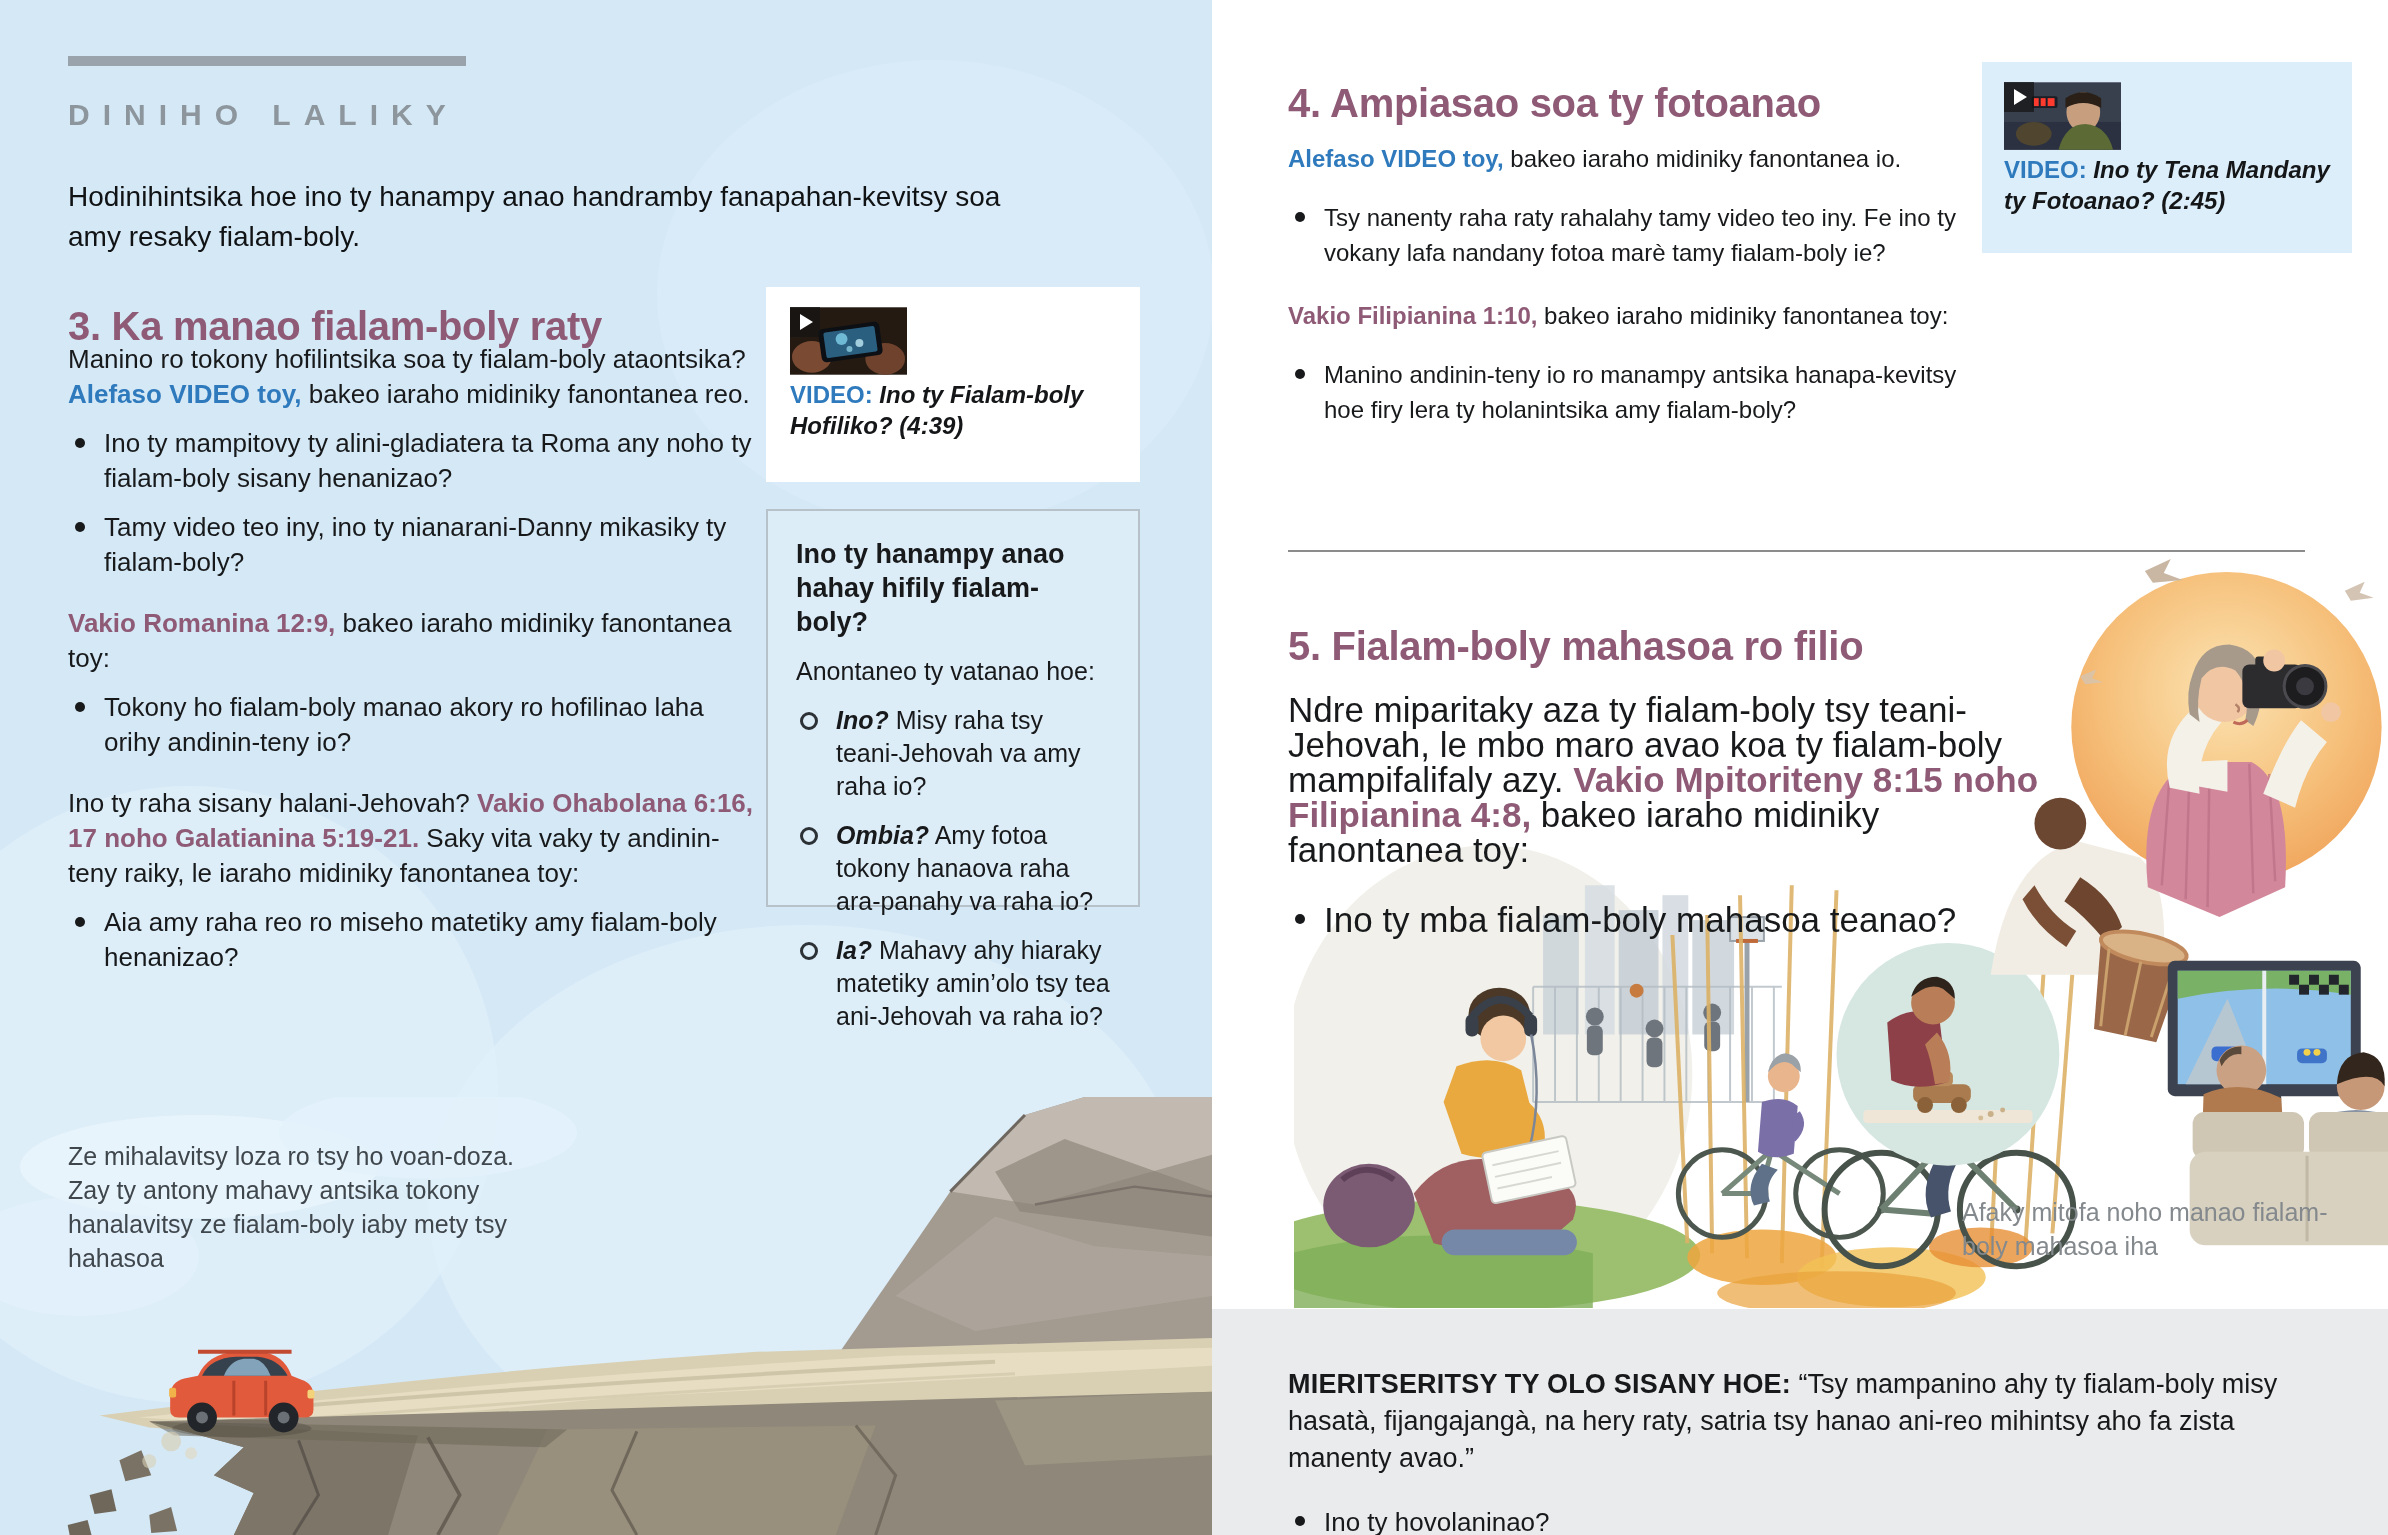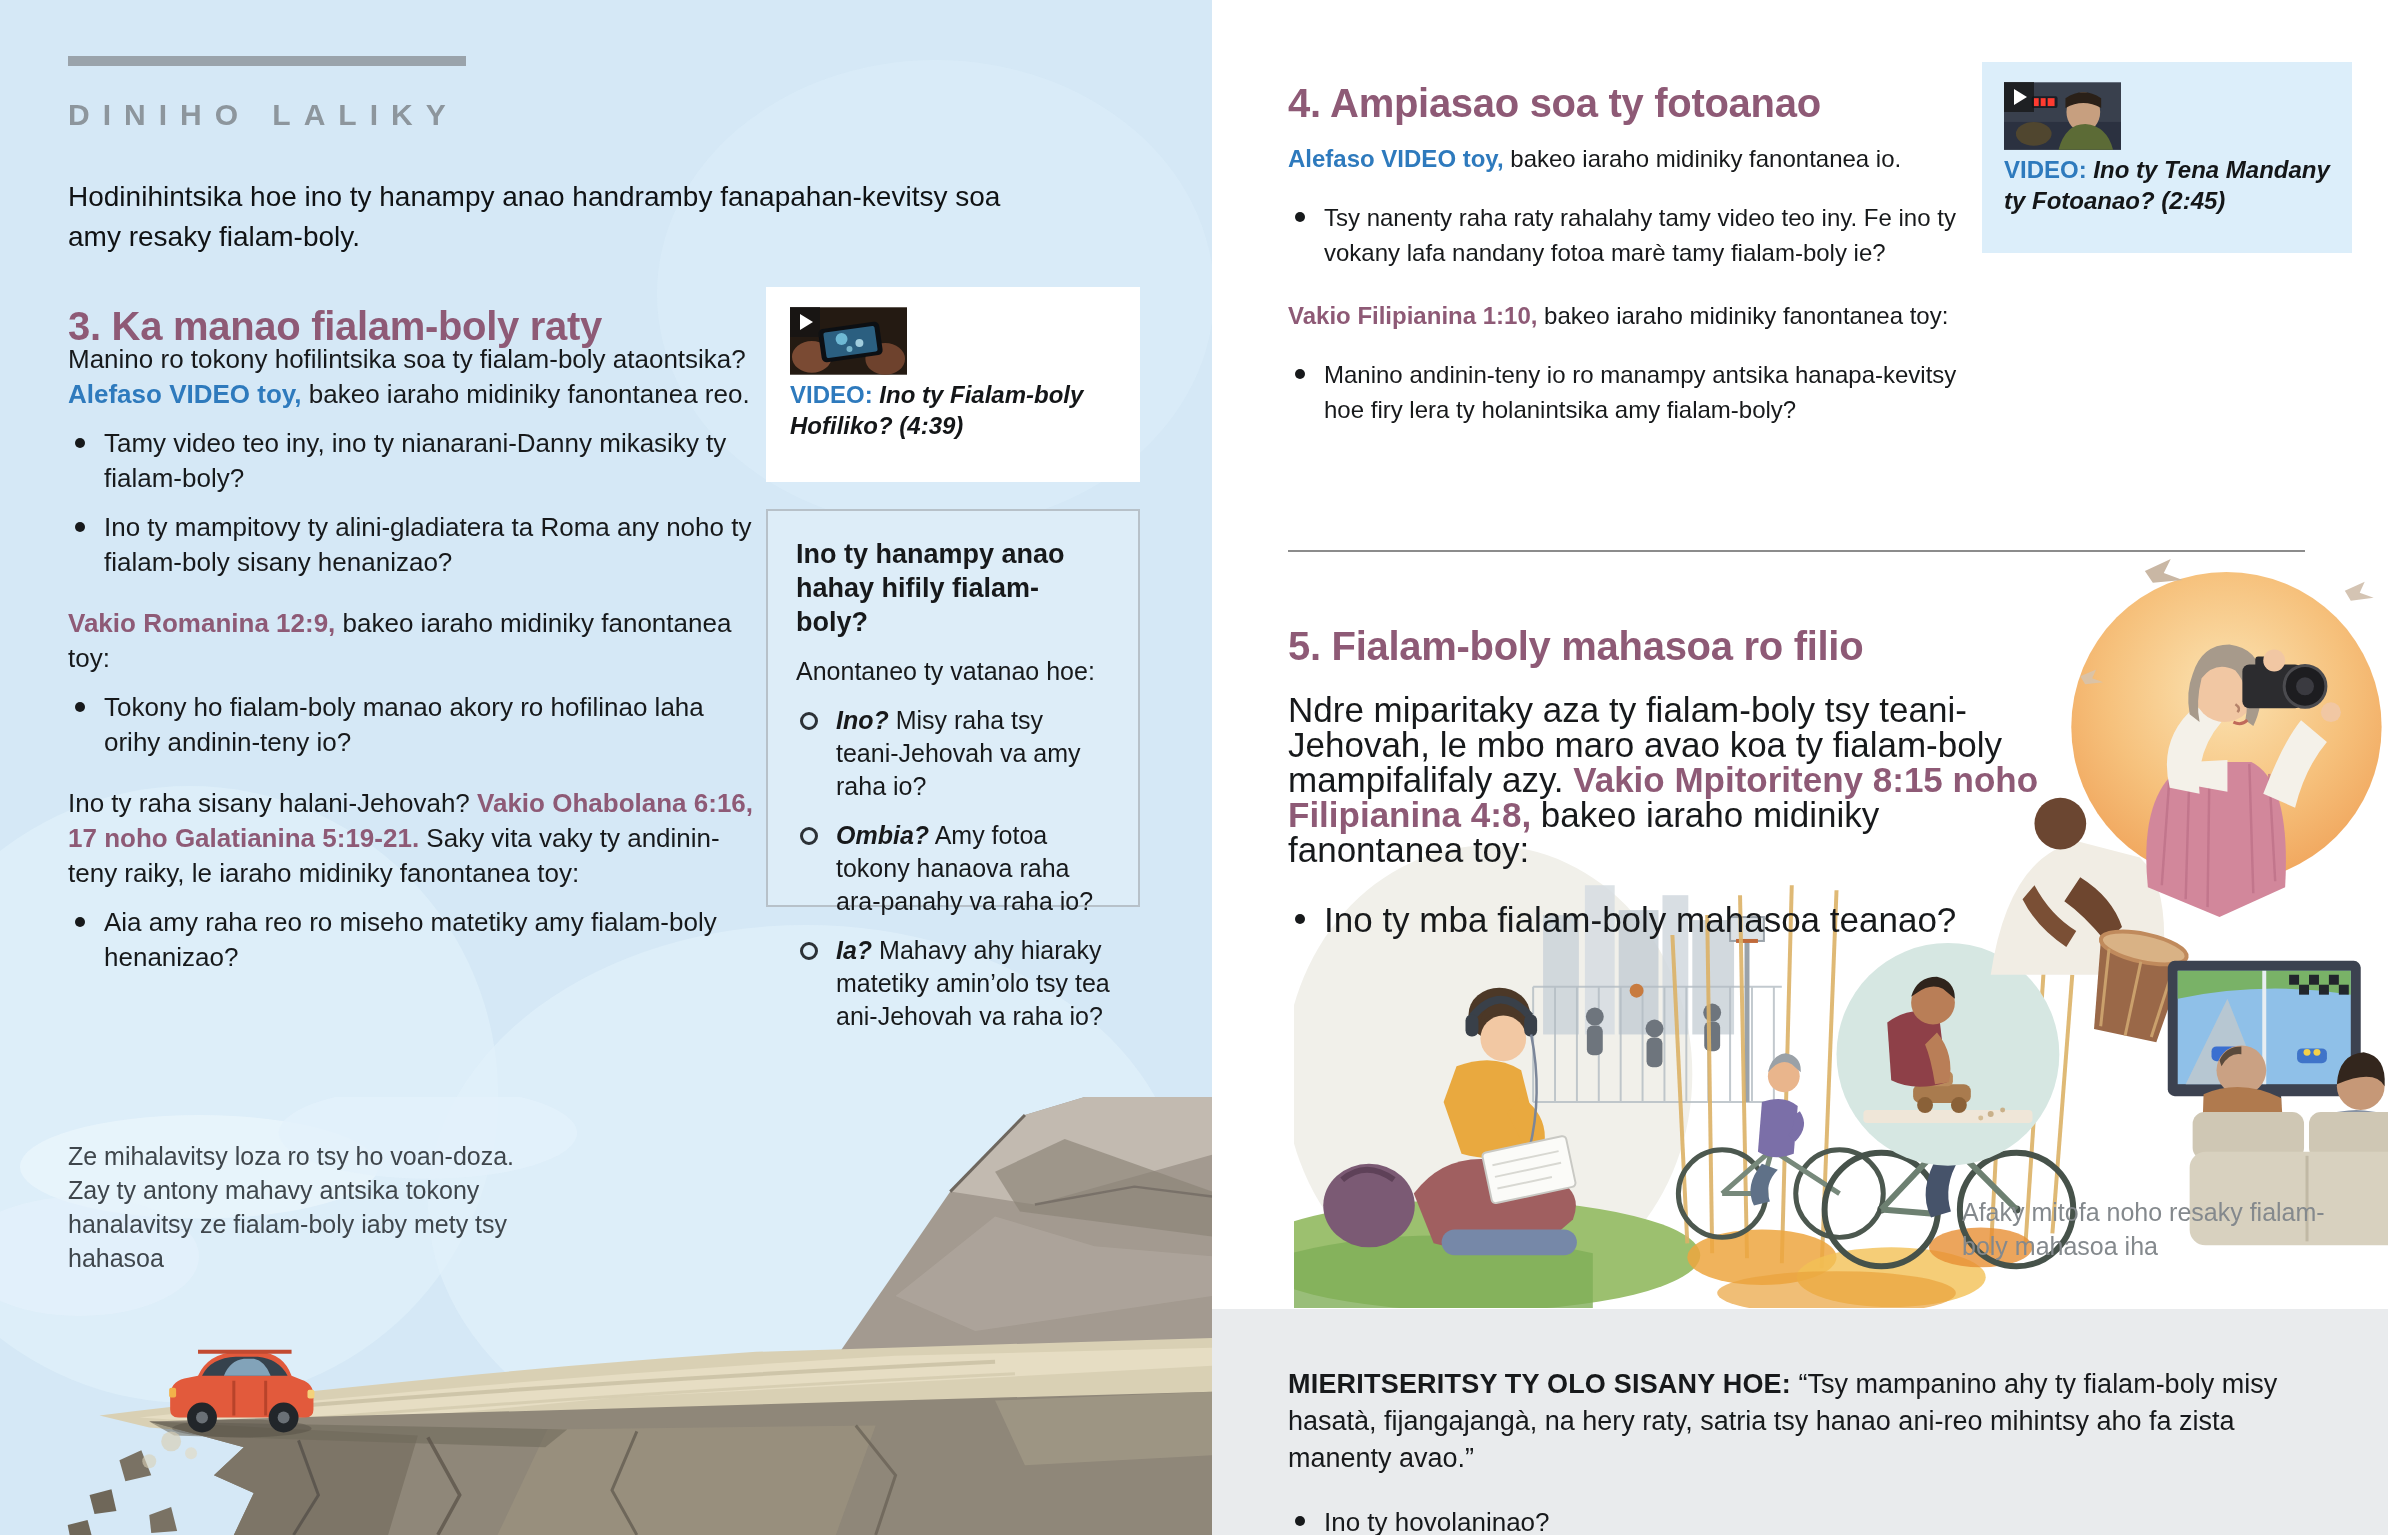--- a/index.html
+++ b/index.html
@@ -75,22 +75,22 @@
 
   <div class="kicker-bar"></div>
   <div class="kicker">DINIHO LALIKY</div>
   <p class="intro">Hodinihintsika hoe ino ty hanampy anao handramby fanapahan-kevitsy soa amy resaky fialam-boly.</p>
 
   <h2 class="sec-head h3">3. Ka manao fialam-boly raty</h2>
 
   <div class="ltext">
     <p><span>Manino ro tokony hofilintsika soa ty fialam-boly ataontsika? </span><span class="blue">Alefaso VIDEO toy,</span><span> bakeo iaraho midiniky fanontanea reo.</span></p>
     <ul class="blist">
+      <li>Ino ty mampitovy ty alini-gladiatera ta Roma any noho ty fialam-boly sisany henanizao?</li>
       <li>Tamy video teo iny, ino ty nianarani-Danny mikasiky ty fialam-boly?</li>
-      <li>Ino ty mampitovy ty alini-gladiatera ta Roma any noho ty fialam-boly sisany henanizao?</li>
     </ul>
     <p><span class="ref">Vakio Romanina 12:9,</span><span> bakeo iaraho midiniky fanontanea toy:</span></p>
     <ul class="blist">
       <li>Tokony ho fialam-boly manao akory ro hofilinao laha orihy andinin-teny io?</li>
     </ul>
     <p><span>Ino ty raha sisany halani-Jehovah? </span><span class="ref">Vakio Ohabolana 6:16, 17 noho Galatianina 5:19-21.</span><span> Saky vita vaky ty andinin-teny raiky, le iaraho midiniky fanontanea toy:</span></p>
     <ul class="blist">
       <li>Aia amy raha reo ro miseho matetiky amy fialam-boly henanizao?</li>
     </ul>
   </div>
@@ -429,21 +429,21 @@
       <rect x="1042" y="592" width="30" height="14" rx="7" fill="#2b2b2e"></rect>
 
       <rect x="903" y="558" width="112" height="48" rx="12" fill="#cfc7b4"></rect>
       <rect x="1020" y="558" width="114" height="48" rx="12" fill="#cfc7b4"></rect>
       <rect x="900" y="598" width="238" height="94" rx="16" fill="#d8d1bf"></rect>
       <rect x="1124" y="572" width="30" height="114" rx="12" fill="#cfc7b4"></rect>
       <line x1="1018" y1="602" x2="1018" y2="688" stroke="#c1b9a5" stroke-width="3"></line>
     </g>
   </svg>
 
-  <p class="rcaption">Afaky mitofa noho resaky fialam-boly mahasoa iha</p>
+  <p class="rcaption">Afaky mitofa noho manao fialam-boly mahasoa iha</p>
 
   <div class="band">
     <div class="band-inner">
       <p><span class="blead">MIERITSERITSY TY OLO SISANY HOE:</span><span> “Tsy mampanino ahy ty fialam-boly misy hasatà, fijangajangà, na hery raty, satria tsy hanao ani-reo mihintsy aho fa zista manenty avao.”</span></p>
       <ul class="blist">
         <li>Ino ty hovolaninao?</li>
       </ul>
     </div>
   </div>
 </section>

